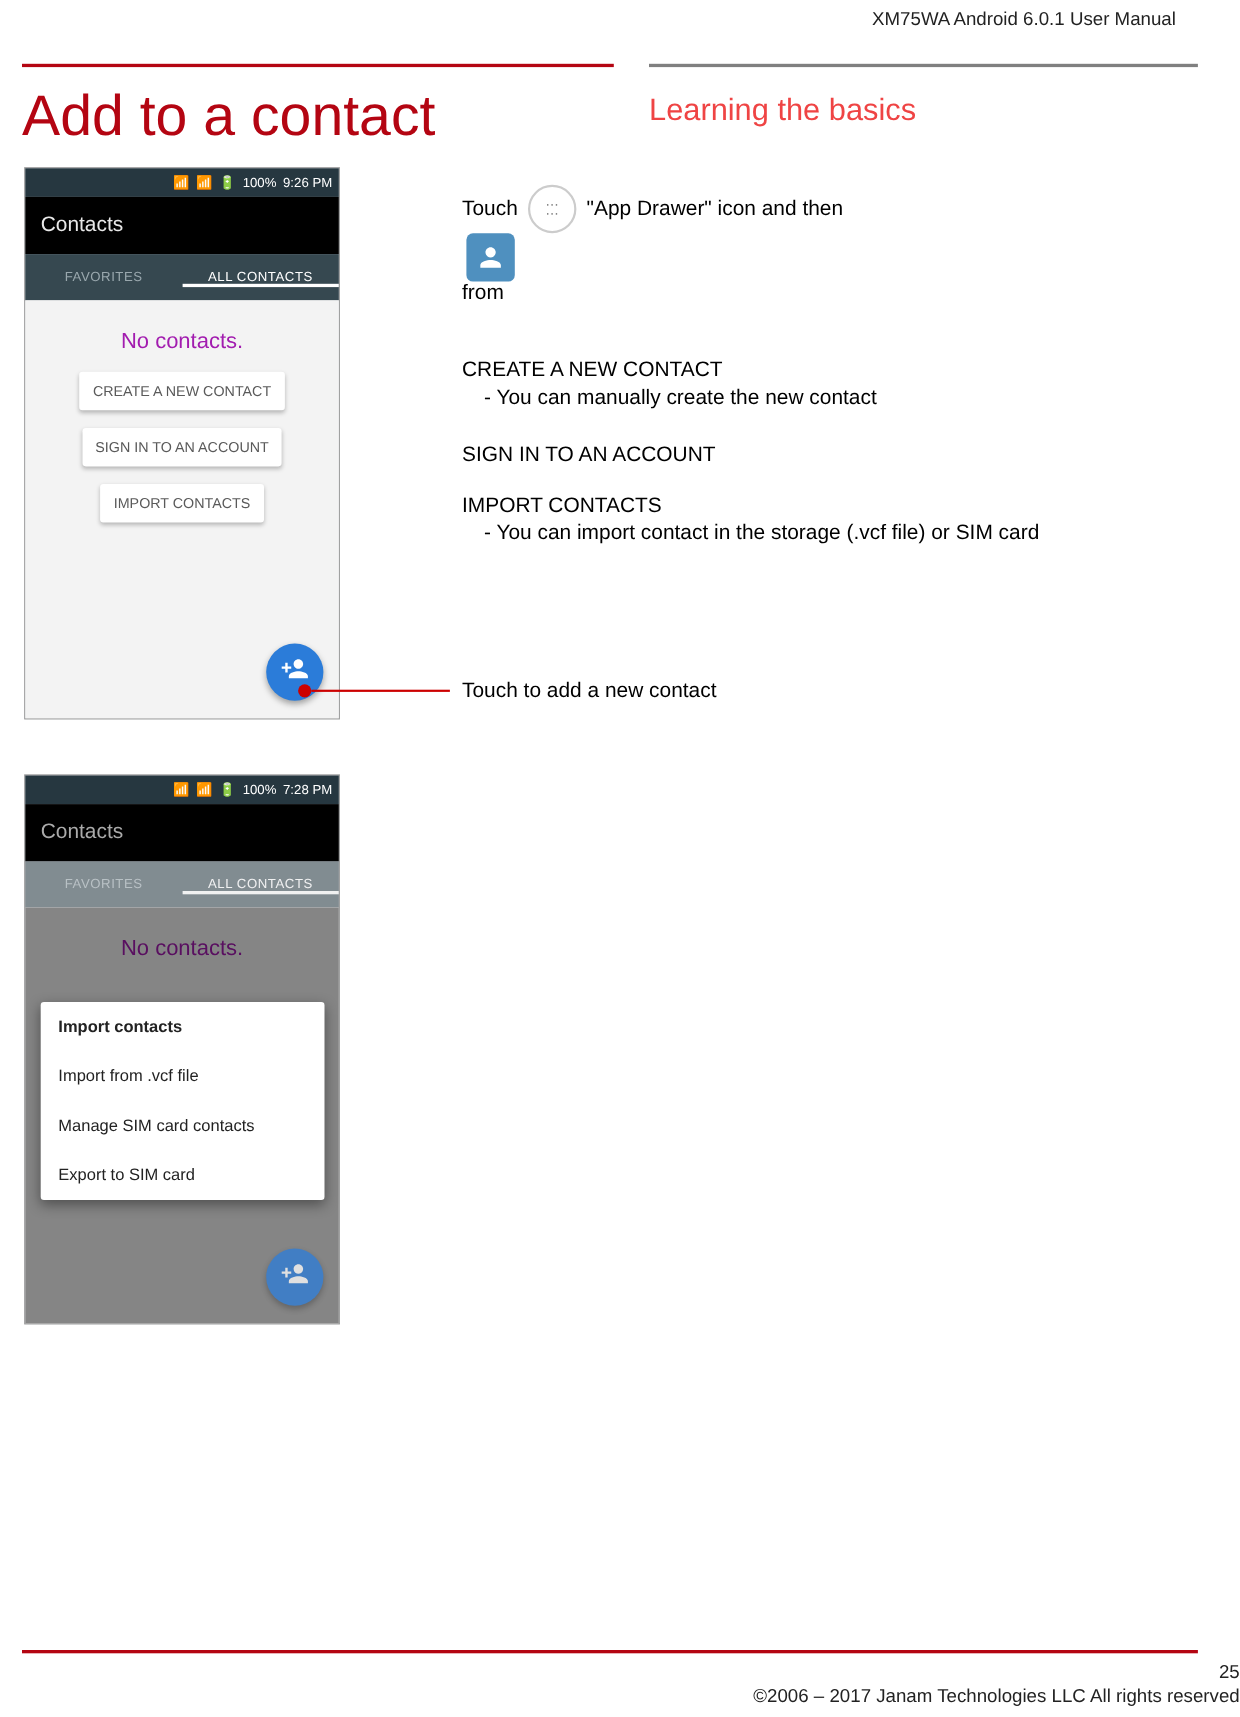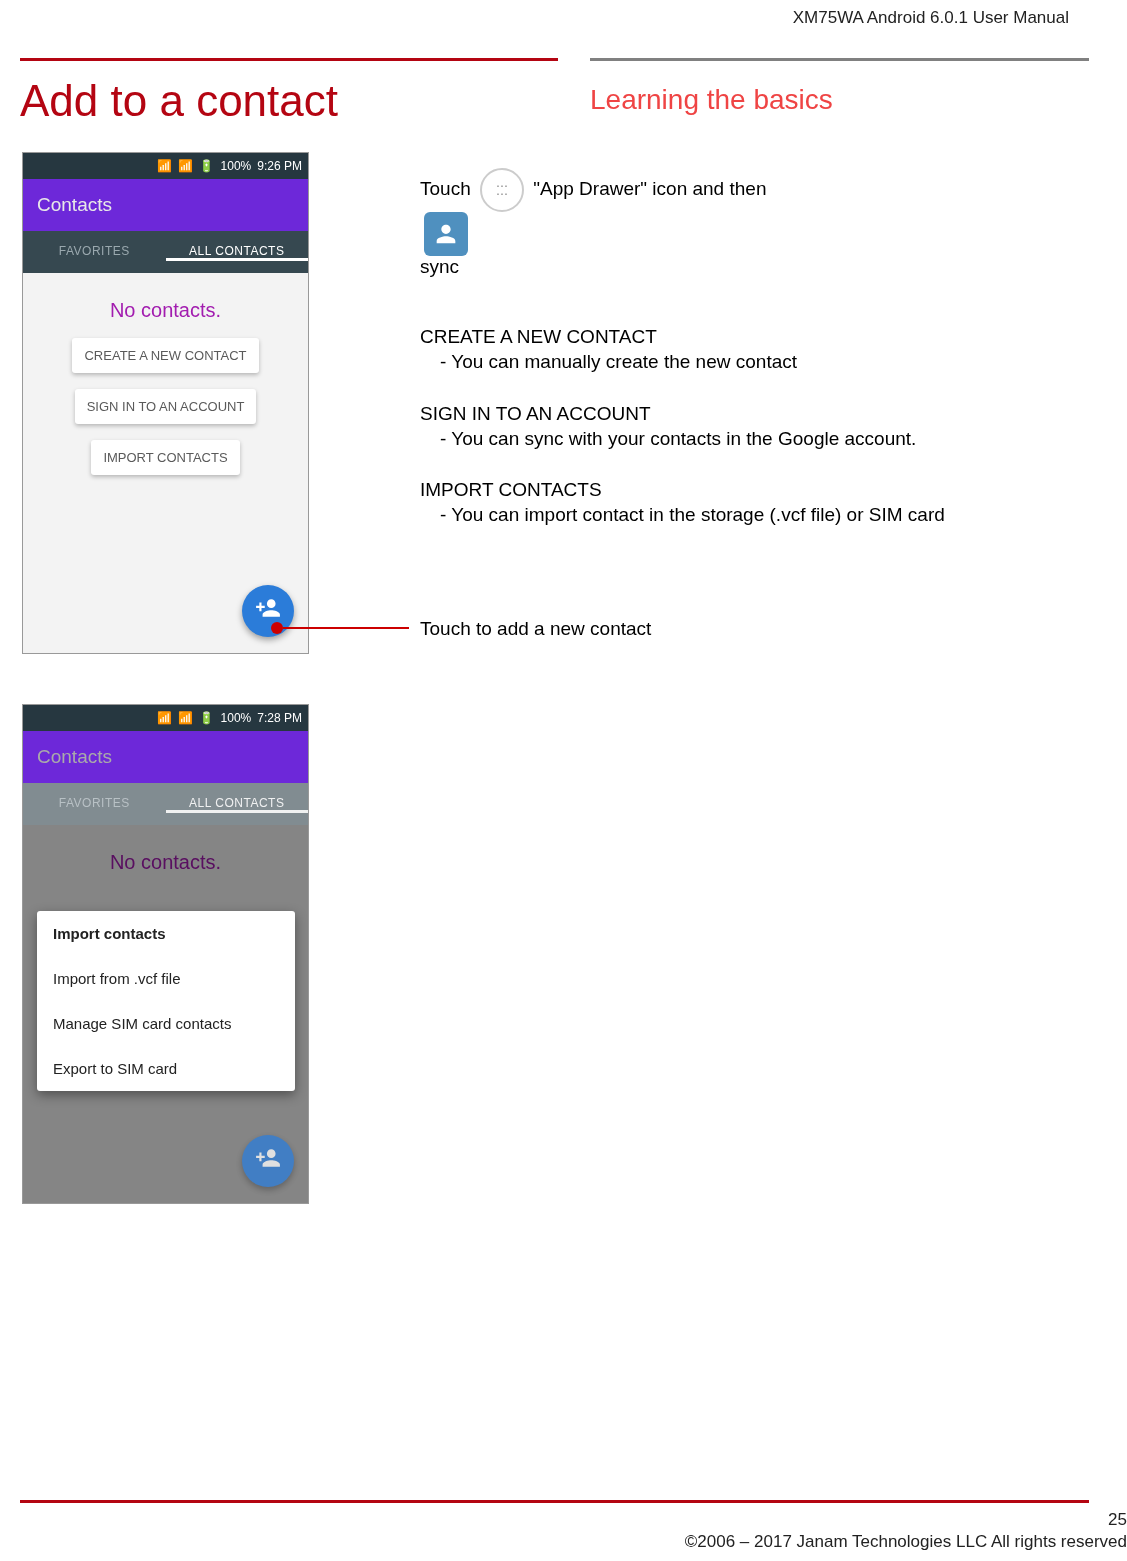--- a/index.html
+++ b/index.html
@@ -26,21 +26,21 @@
       position:absolute; left:0; top:0;
       width:538px; height:3px; background:#b40512;
     }
     .divider-top .seg-grey {
       position:absolute; left:570px; top:0;
       right:0; height:3px; background:#808080;
     }
     .page-title {
       position:absolute;
       top:76px; left:20px;
-      font-size:44px;
+      font-size:52px;
       color:#b40512;
       font-weight:400;
     }
     .section-sub {
       position:absolute;
       top:84px; left:590px;
       font-size:28px;
       color:#ef4444;
     }
     
@@ -55,21 +55,21 @@
       height:26px;
       color:#fff;
       display:flex;
       align-items:center;
       justify-content:flex-end;
       padding:0 6px;
       font-size:12px;
       gap:6px;
     }
     .appbar {
-      background:#6d28d9;
+      background:#000000;
       height:52px;
       color:#e8e8e8;
       display:flex;
       align-items:center;
       padding-left:14px;
       font-size:19px;
     }
     .tabbar {
       background:#364850;
       height:42px;
@@ -257,29 +257,28 @@
 
 <div class="rtext" style="top:168px;">
   <span>Touch</span>
   <span class="inline-icon drawer-icon"></span>
   <span>"App Drawer" icon and then</span>
   <span class="inline-icon contacts-icon">
     <svg viewBox="0 0 24 24" fill="#fff">
         <path d="M12 12c2.2 0 4-1.8 4-4s-1.8-4-4-4-4 1.8-4 4 1.8 4 4 4zm0 2c-2.7 0-8 1.3-8 4v2h16v-2c0-2.7-5.3-4-8-4z"></path>
       </svg>
   </span>
-  <span>sync</span>
+  <span>from</span>
 </div>
 
 <div class="rtext" style="top:326px;">
   <div class="section-h">CREATE A NEW CONTACT</div>
   <div class="bullet">You can manually create the new contact</div>
   <br>
   <div class="section-h">SIGN IN TO AN ACCOUNT</div>
-  <div class="bullet">You can sync with your contacts in the Google account.</div>
   <br>
   <div class="section-h">IMPORT CONTACTS</div>
   <div class="bullet">You can import contact in the storage (.vcf file) or SIM card</div>
 </div>
 
 <div class="rtext" style="top:618px;">Touch to add a new contact</div>
 
 <div class="phone phone2" style="top:704px; left:22px;">
   <div class="statusbar">
     <span>📶</span>

